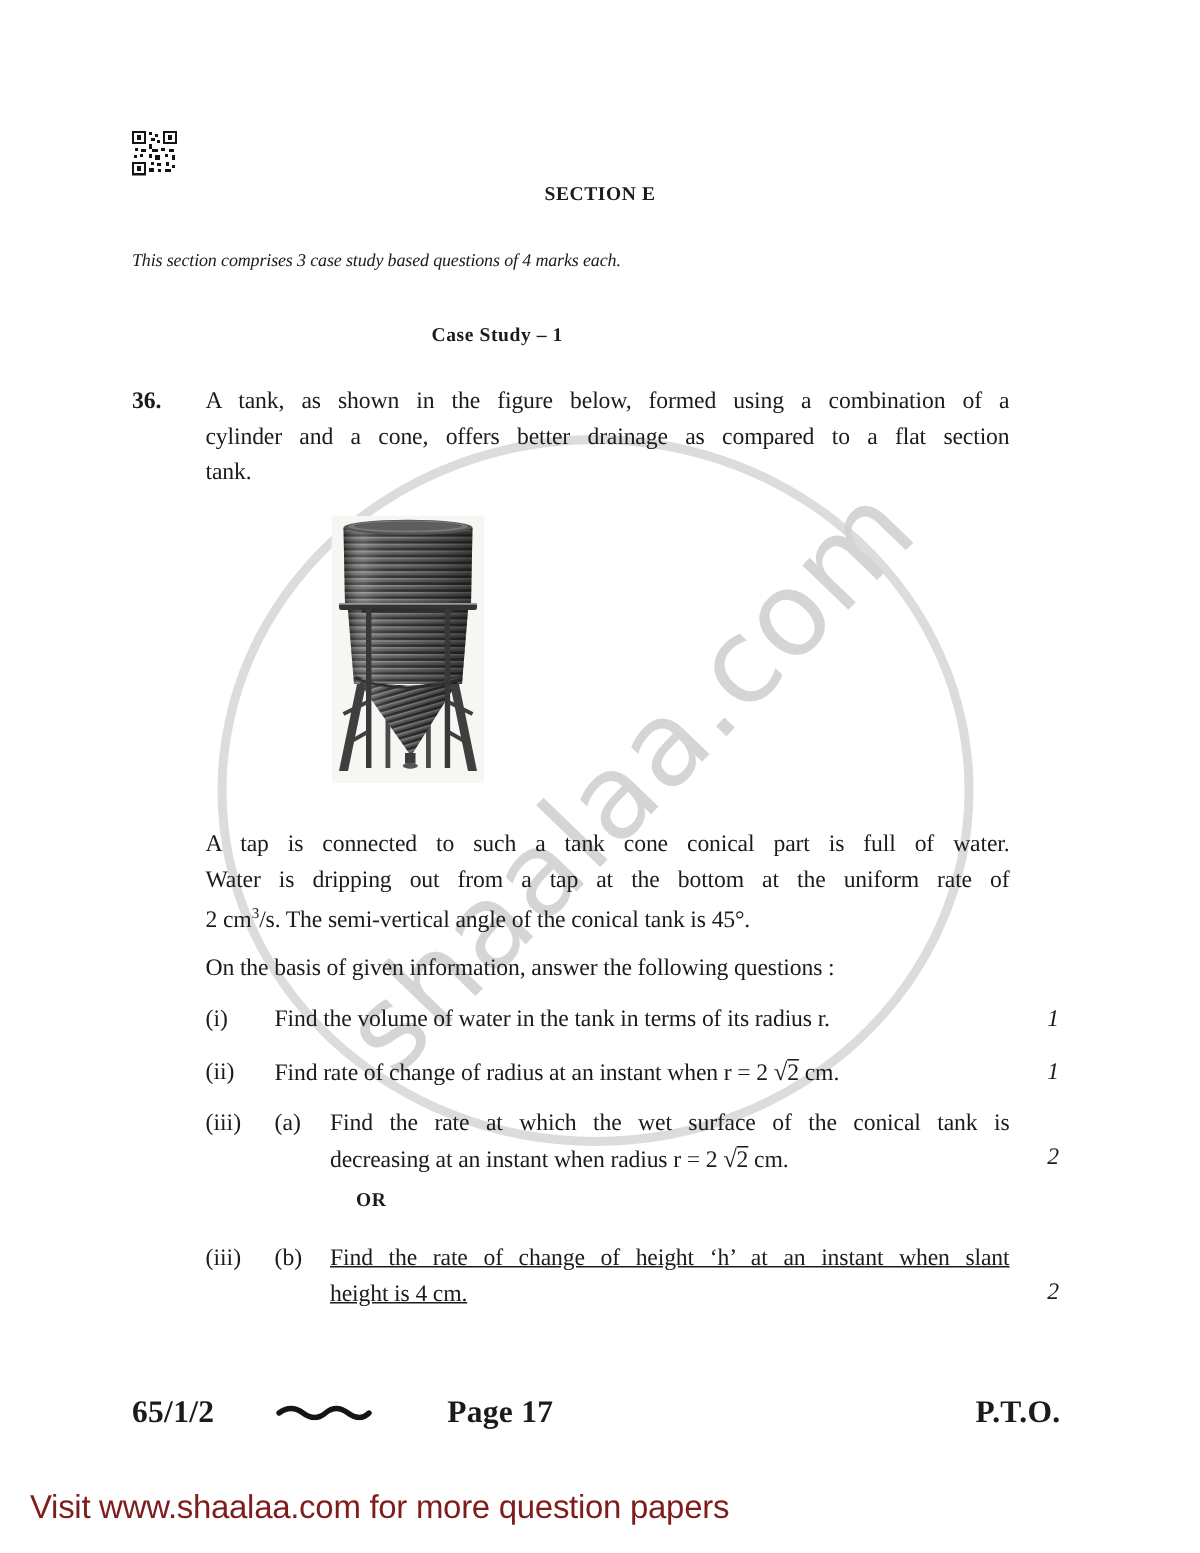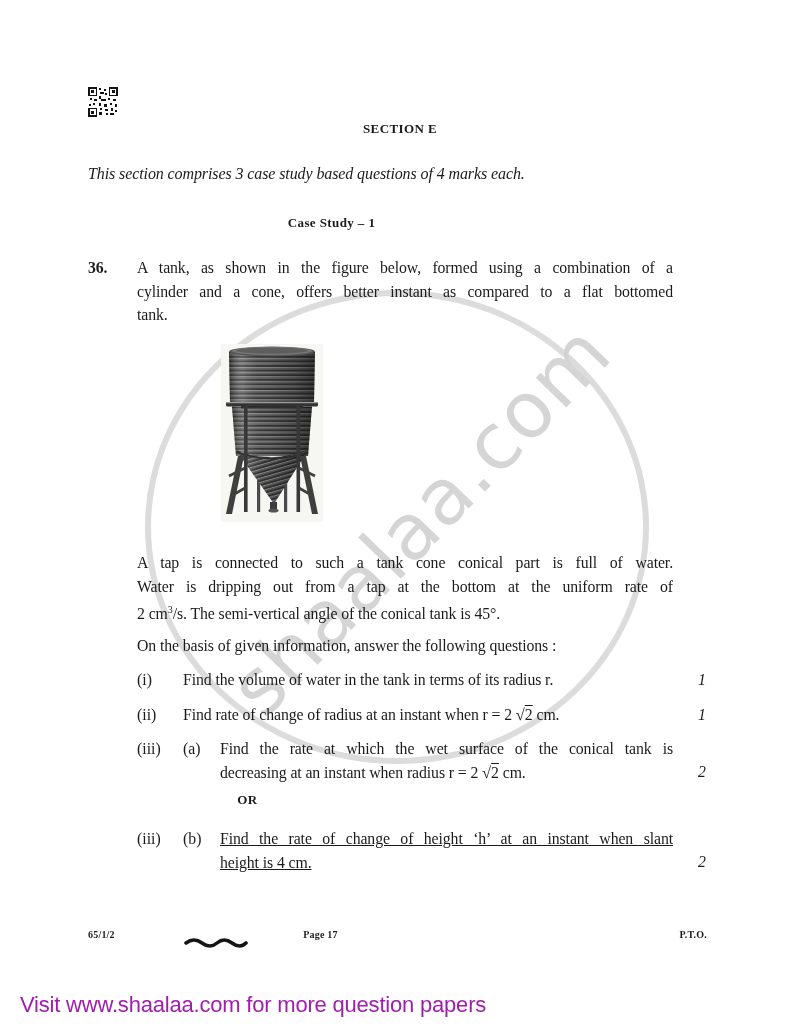--- a/index.html
+++ b/index.html
@@ -25,27 +25,27 @@
     position:absolute; left:145px; top:290px; width:504px; height:474px;
     border:6px solid #dcdcdc; border-radius:50%; box-sizing:border-box;
   }
   .wm-text {
     position:absolute; left:120px; top:455px; width:600px; height:130px;
     line-height:130px; text-align:center;
     font-family:"DejaVu Sans", sans-serif; font-size:78px; color:#d2d2d2;
     transform:rotate(-46deg); letter-spacing:1px; opacity:0.92;
   }
   
-  .foot { font-size:10px; font-weight:600; letter-spacing:0.2px; }
+  .foot { font-size:21px; font-weight:600; letter-spacing:0.2px; }
   .pto { font-weight:700; }
   
   .banner {
     position:absolute; left:20px; top:992px;
     font-family:"Liberation Sans", sans-serif; font-size:22px;
-    color:#a21caf; letter-spacing:-0.2px;
+    color:#7f1d1d; letter-spacing:-0.2px;
   }
 </style>
 </head>
 <body>
 
 <div class="page">
 
   <div class="wm-circle"></div>
   <div class="wm-text">shaalaa.com</div>
 
@@ -81,29 +81,29 @@
           <rect x="11" y="24" width="3" height="3"></rect>
         <rect x="17" y="25" width="2" height="2"></rect>
           <rect x="21" y="25" width="4" height="2"></rect>
         <rect x="26" y="22" width="2" height="2"></rect>
       </g>
     </svg>
   </div>
 
   <div class="abs heading center" style="left:0; top:121px; width:800px;">SECTION E</div>
 
-  <div class="abs txt italic" style="left:88px; top:162px; width:620px; font-size:16px;">This section comprises 3 case study based questions of 4 marks each.</div>
+  <div class="abs txt italic" style="left:88px; top:162px; width:620px; font-size:12px;">This section comprises 3 case study based questions of 4 marks each.</div>
 
   <div class="abs heading center" style="left:0; top:215px; width:663px;">Case Study – 1</div>
 
   <div class="abs txt bold" style="left:88px; top:256px;">36.</div>
 
   <div class="abs txt" style="left:137px; top:256px; width:536px;">
     <div class="jline">A tank, as shown in the figure below, formed using a combination of a</div>
-    <div class="jline">cylinder and a cone, offers better instant as compared to a flat bottomed</div>
+    <div class="jline">cylinder and a cone, offers better drainage as compared to a flat section</div>
     <div>tank.</div>
   </div>
 
   <div class="abs" style="left:221px; top:344px; width:102px; height:178px;">
     <svg viewBox="0 0 102 178" width="102" height="178">
       <defs>
         <pattern id="ribs" width="102" height="4.6" patternUnits="userSpaceOnUse">
           <rect width="102" height="4.6" fill="#636363"></rect>
           <rect y="0" width="102" height="1" fill="#8f8f8f"></rect>
           <rect y="2.8" width="102" height="1.8" fill="#363636"></rect>
@@ -183,18 +183,18 @@
     <div>height is 4 cm.</div>
   </div>
   <div class="mark" style="top:850px;">2</div>
 
   <div class="abs foot" style="left:88px; top:929px;">65/1/2</div>
   <div class="abs" style="left:184px; top:934px; width:64px; height:12px;">
     <svg width="64" height="12" viewBox="0 0 64 12">
       <path d="M2,7 Q10,1 18,7 T33,7 T48,7 T62,7" fill="none" stroke="#151515" stroke-width="3.6" stroke-linecap="round"></path>
     </svg>
   </div>
-  <div class="abs foot center" style="left:4px; top:929px; width:633px;">Page 17</div>
+  <div class="abs foot center" style="left:17px; top:929px; width:633px;">Page 17</div>
   <div class="abs foot pto" style="left:600px; top:929px; width:107px; text-align:right;">P.T.O.</div>
 
   <div class="banner">Visit www.shaalaa.com for more question papers</div>
 
 </div>
 
 </body></html>

